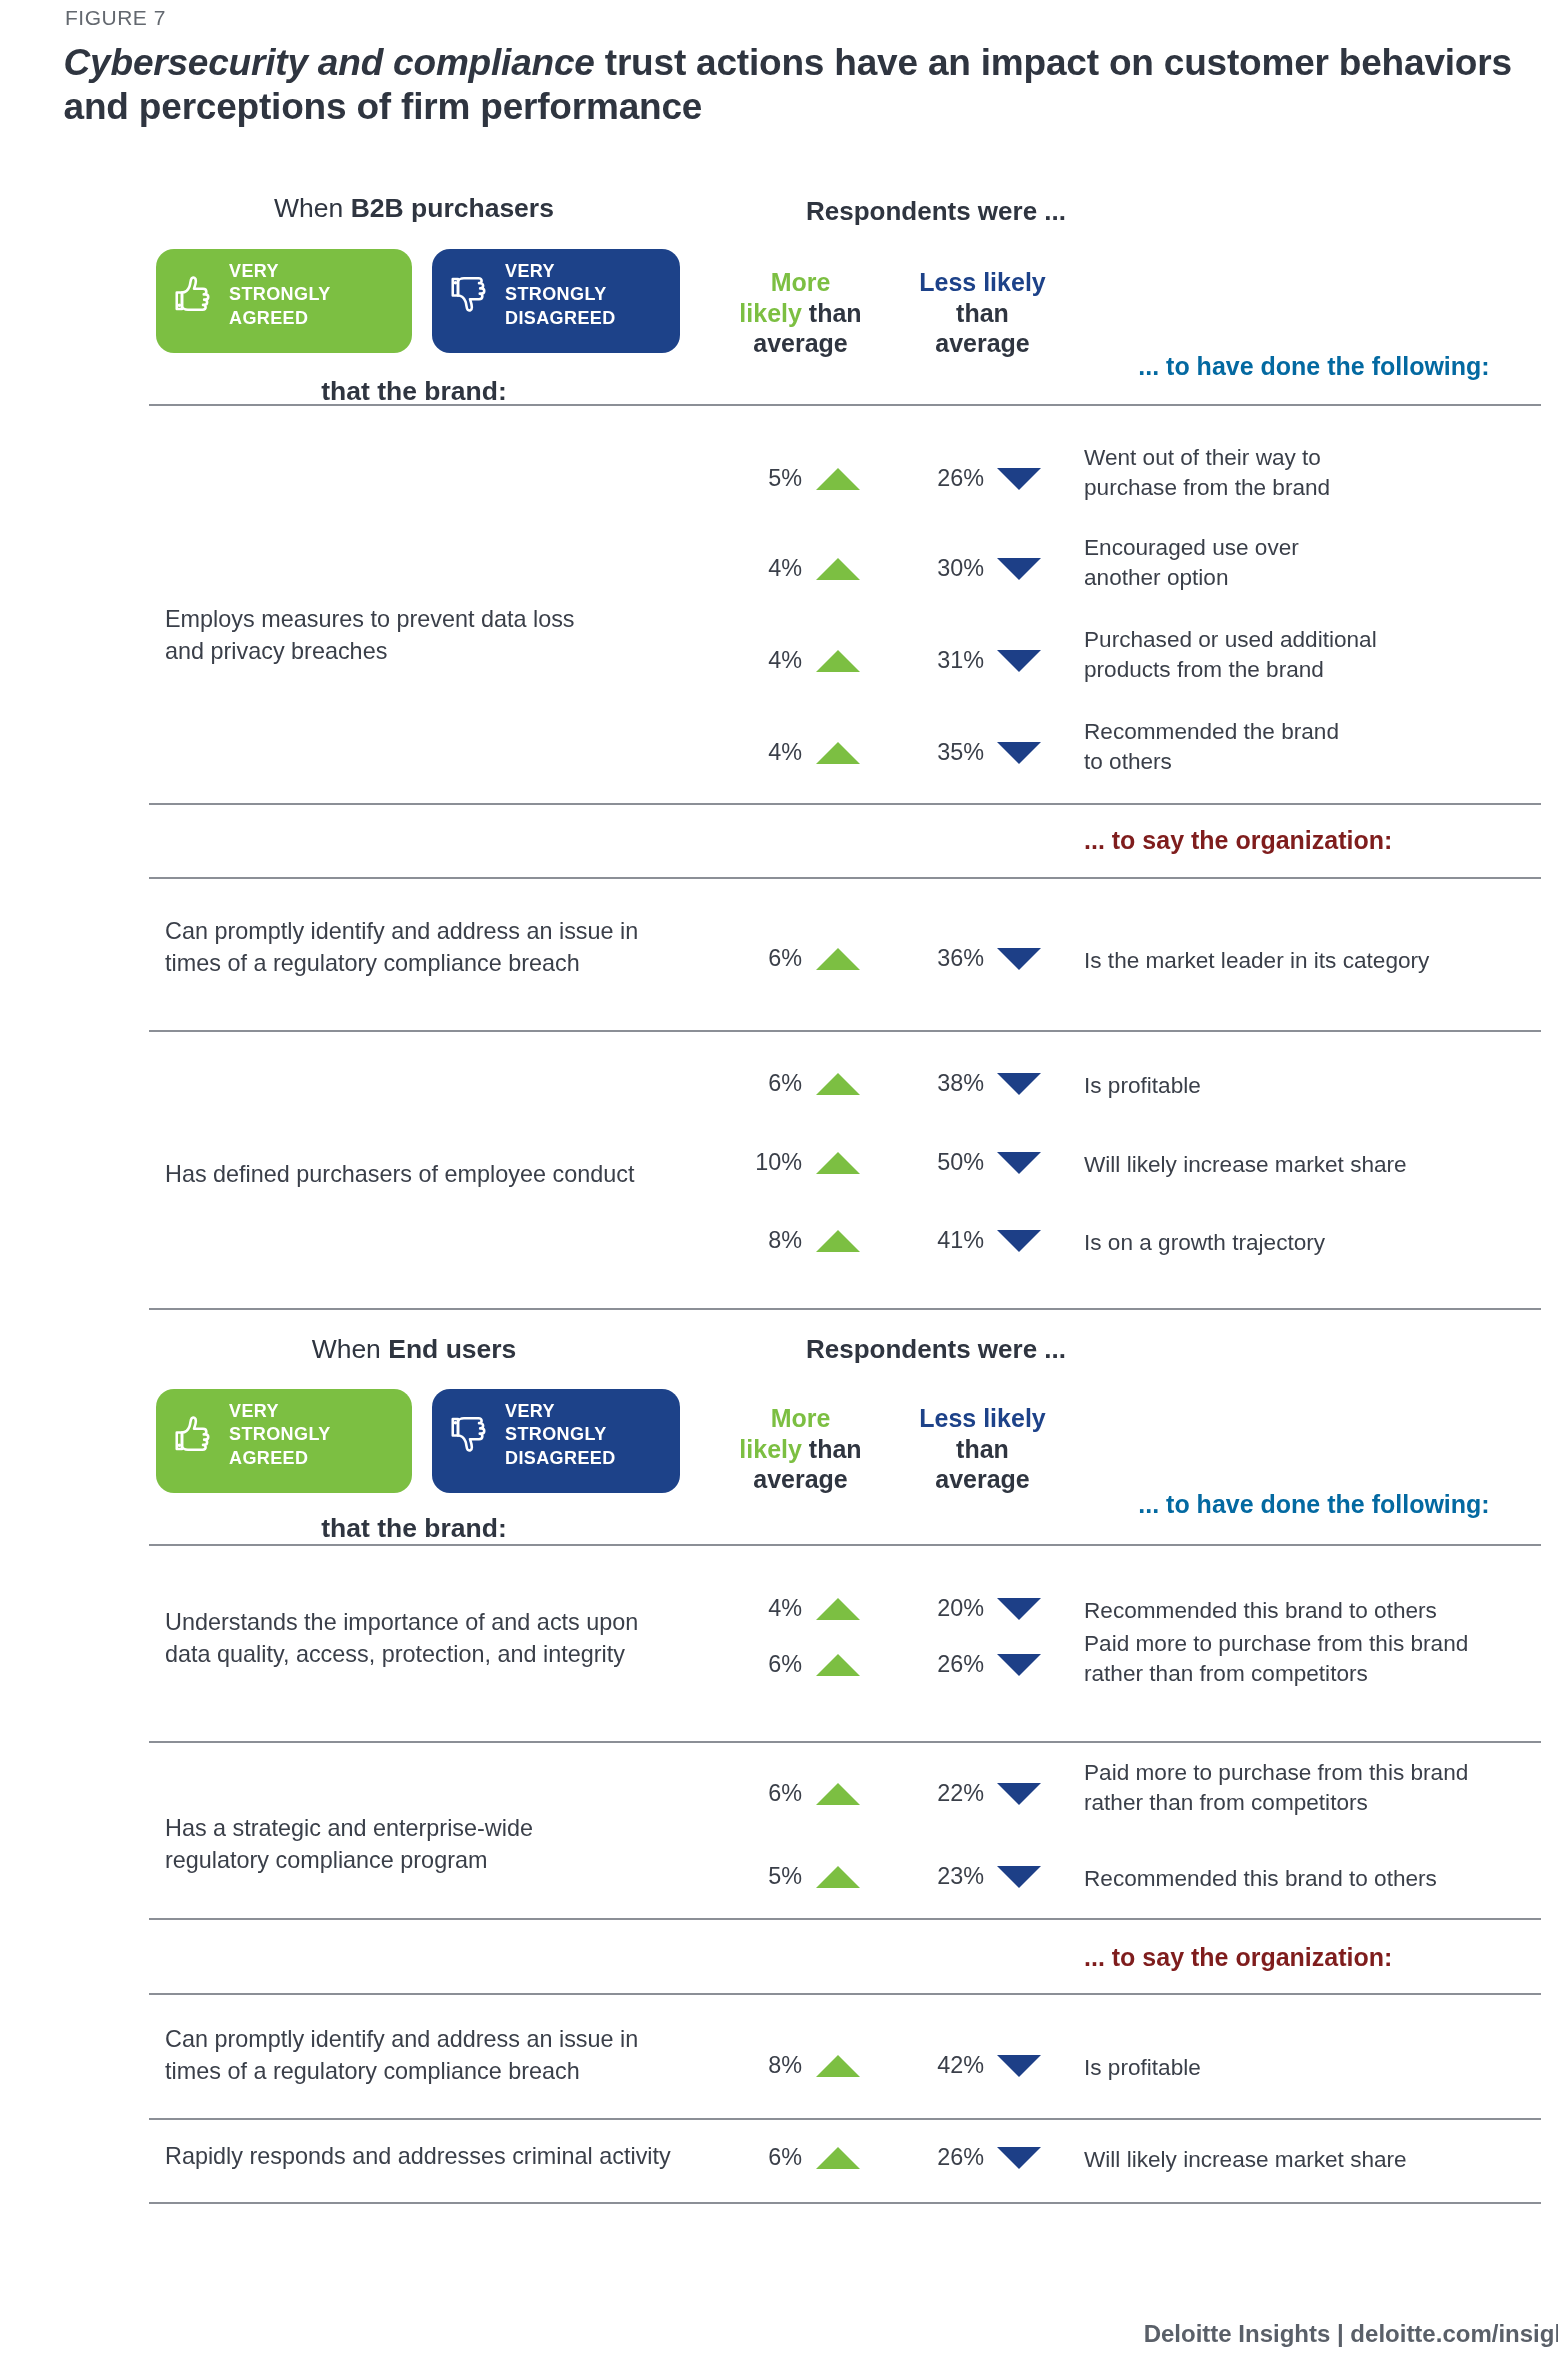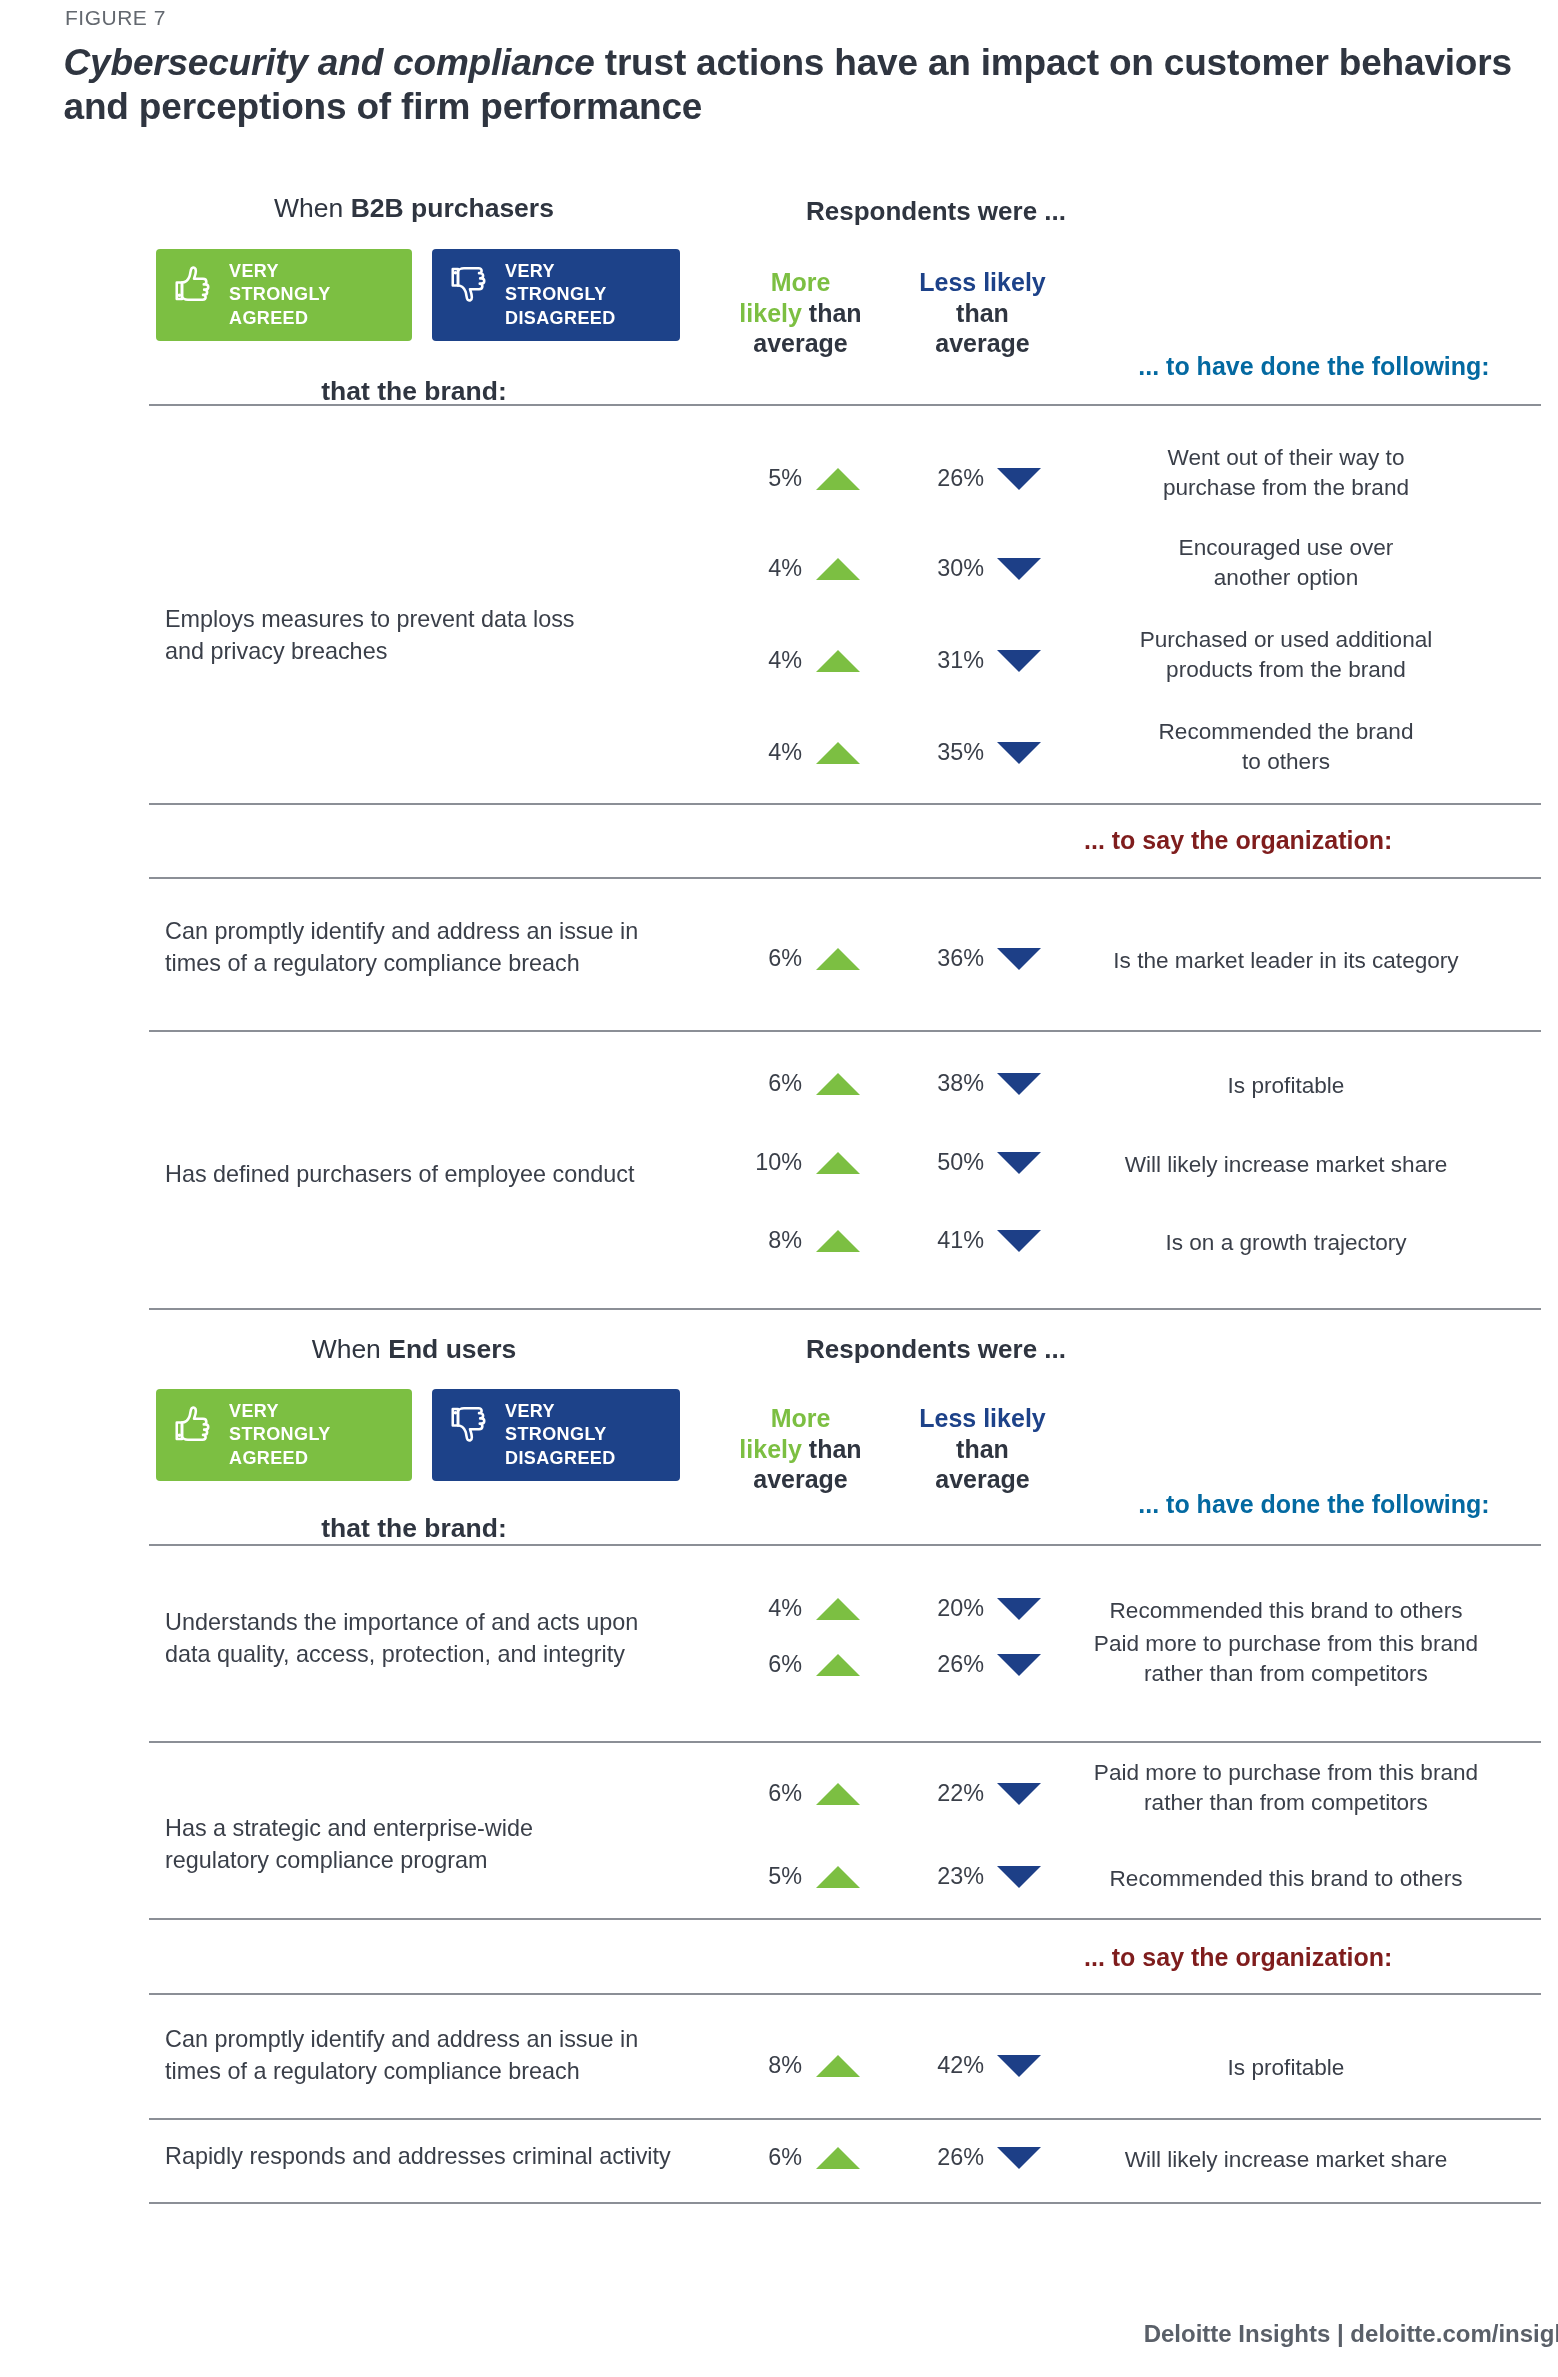--- a/index.html
+++ b/index.html
@@ -50,24 +50,25 @@
     color: #2f3540;
   }
   .when-line .light { font-weight: normal; }
   .badges {
     position: absolute;
     left: 108px;
     display: flex;
     gap: 20px;
   }
   .badge {
-    border-radius: 4px;
+    border-radius: 18px;
     display: flex;
+    align-items: center;
     gap: 11px;
-    padding: 11px 17px 11px 14px;
+    padding: 11px 17px 23px 14px;
     color: #ffffff;
   }
   .badge.green { background: #7cbf42; width: 256px; }
   .badge.blue  { background: #1d4289; width: 248px; }
   .badge .ico { flex: 0 0 auto; }
   .badge .btxt {
     font-size: 18px;
     font-weight: bold;
     line-height: 1.30;
     letter-spacing: 0.4px;
@@ -162,22 +163,21 @@
   .tri-dn {
     position: absolute;
     left: 949px; top: 13.2px;
     width: 0; height: 0;
     border-left: 22px solid transparent;
     border-right: 22px solid transparent;
     border-top: 22px solid #1d3f87;
   }
   .desc {
     position: absolute;
-    left: 1008px; width: 460px;
-    text-align: center;
+    left: 1036px; width: 460px;
     font-size: 22.6px;
     line-height: 1.35;
     color: #3a3f49;
   }
   .say-org {
     position: absolute;
     left: 1036px; width: 460px;
     text-align: left;
     font-size: 25px;
     font-weight: bold;

